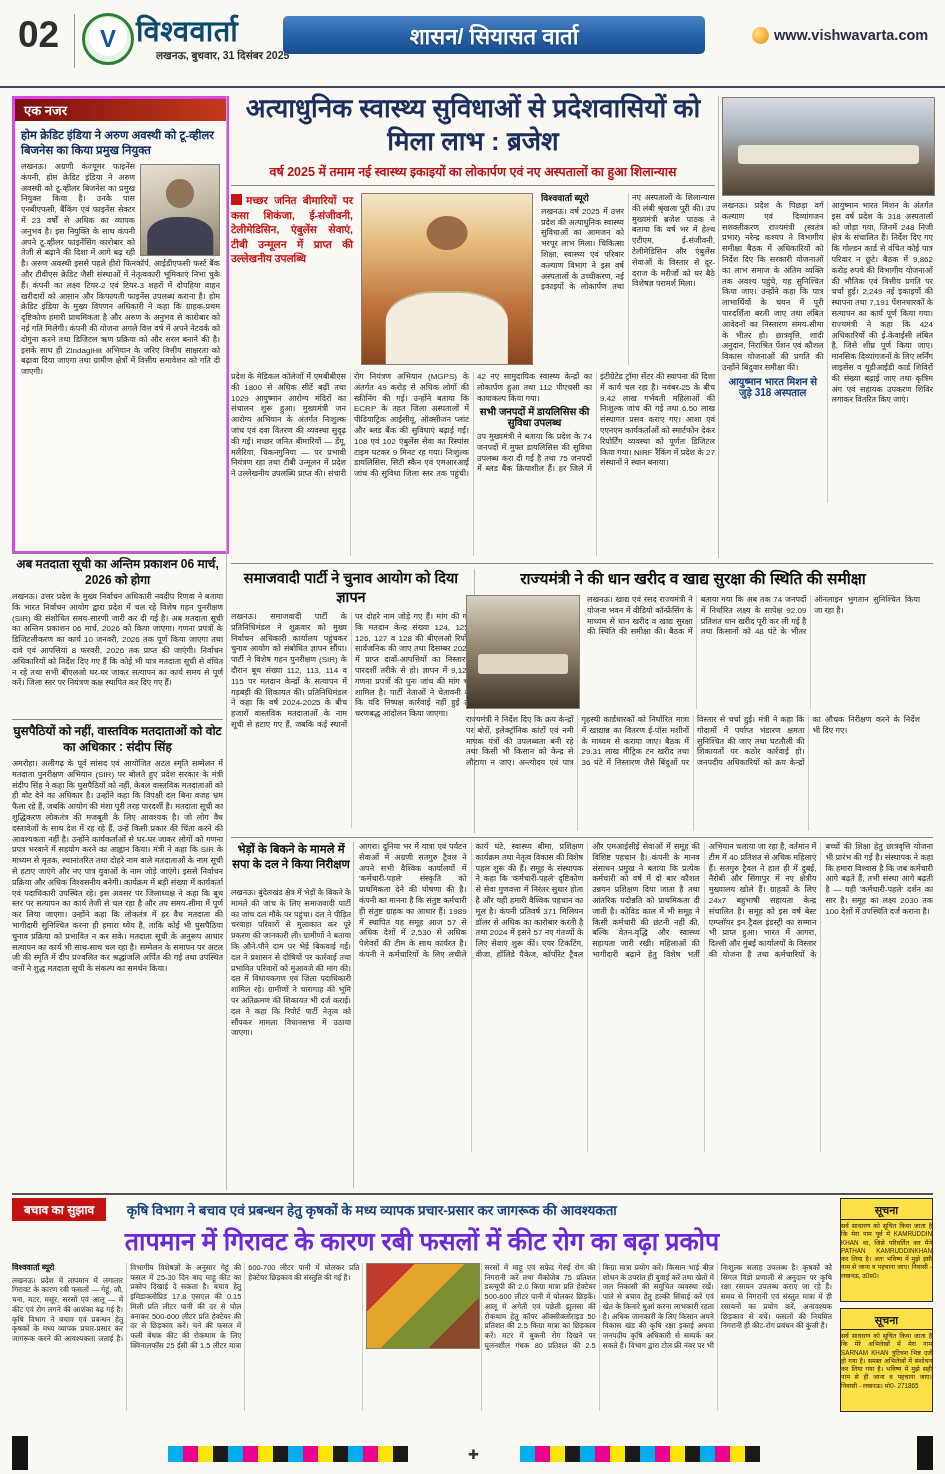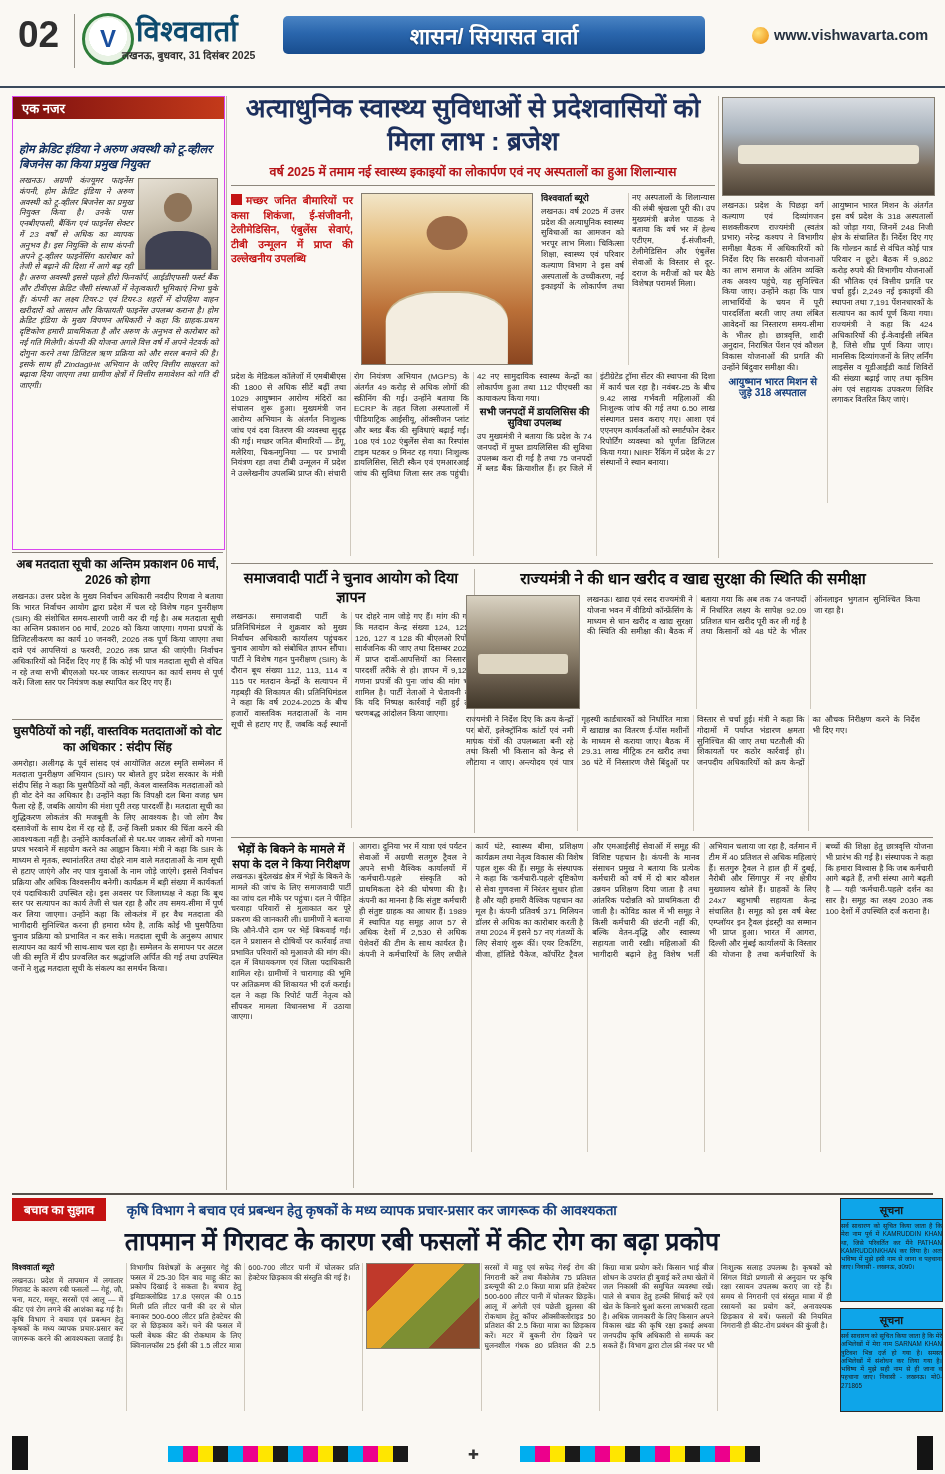--- a/index.html
+++ b/index.html
@@ -9,21 +9,21 @@
   .abs{position:absolute;}
 
   
   #pagenum{left:18px;top:14px;font-size:37px;font-weight:bold;color:#2e2e2e;}
   #hdr-vline{left:74px;top:14px;width:1px;height:54px;background:#9a958c;}
   #logo{left:82px;top:13px;width:46px;height:46px;border-radius:50%;
         background:radial-gradient(circle at 50% 45%, #ffffff 0 55%, #e8f2e4 56% 100%);
         border:3px solid #2f7d3a;display:flex;align-items:center;justify-content:center;
         font-size:24px;font-weight:bold;color:#1a4f9e;}
   #masthead{left:136px;top:10px;font-size:29px;font-weight:bold;color:#0c4a6e;letter-spacing:.5px;}
-  #dateline{left:122px;top:48px;font-size:10.5px;font-weight:bold;color:#30302f;}
+  #dateline{left:156px;top:48px;font-size:10.5px;font-weight:bold;color:#30302f;}
   #secbar{left:283px;top:16px;width:422px;height:38px;border-radius:5px;
           background:linear-gradient(180deg,#4a84c4 0%,#2a66ad 45%,#184d8e 100%);
           display:flex;align-items:center;justify-content:center;
           color:#ffffff;font-size:22px;font-weight:bold;text-shadow:0 1px 2px rgba(0,0,0,.4);}
   #webicon{left:752px;top:27px;width:17px;height:17px;border-radius:50%;
            background:radial-gradient(circle at 35% 35%, #ffe27a 0 35%, #f2aااf 0);
            background:radial-gradient(circle at 35% 35%, #ffe27a 0%, #f2a42b 70%, #c97a12 100%);}
   #weblink{left:774px;top:27px;font-size:14.5px;font-weight:bold;color:#24303f;}
   #hdr-rule{left:0;top:86px;width:945px;height:2px;background:#3a4a5c;}
 
@@ -53,24 +53,24 @@
   .photo.meeting{background:linear-gradient(180deg,#d8dce1 0%,#a9b3bd 35%,#7a6c5c 72%,#4f4437 100%);}
   .photo.meeting::before{content:"";position:absolute;left:7%;top:48%;width:86%;height:20%;
       background:#e9e3d2;border-radius:4px;}
   .photo.meeting2{background:linear-gradient(180deg,#d9d2c2 0%,#9d917c 40%,#5f5344 80%,#403729 100%);}
   .photo.meeting2::before{content:"";position:absolute;left:10%;top:52%;width:80%;height:18%;
       background:#ded6c2;border-radius:3px;}
   .photo.spice{background:linear-gradient(135deg,#c0392b 0%,#c0392b 24%,#e4a62a 24%,#e4a62a 50%,
       #7d8f33 50%,#7d8f33 74%,#8a4a2a 74%,#8a4a2a 100%);}
 
   
-  #eknazar{left:12px;top:96px;width:211px;height:452px;border:1px solid #d946ef;background:#fbf9f3;}
+  #eknazar{left:12px;top:96px;width:211px;height:452px;border:3px solid #d946ef;background:#fbf9f3;}
   #eknazar .band{height:22px;background:linear-gradient(90deg,#7c0f0f,#c43a1a);
       color:#fff;font-size:13px;font-weight:bold;display:flex;align-items:center;padding-left:9px;}
-  #eknazar .inner{padding:21px 6px;font-style:italic;}
+  #eknazar .inner{padding:5px 6px;}
   #eknazar h3{margin:2px 0 4px 0;font-size:11.5px;line-height:15px;color:#0f2d5e;text-align:left;}
   #eknazar .photo{float:right;width:78px;height:90px;margin:2px 0 3px 5px;}
 
   
   #voterlist{left:12px;top:557px;width:211px;}
   #infil{left:12px;top:724px;width:211px;}
   .lh3{font-size:12px;line-height:15.5px;font-weight:bold;text-align:center;color:#101010;margin:0 0 4px 0;}
 
   
   #mainart{left:231px;top:92px;width:484px;}
@@ -92,35 +92,35 @@
   
   #spmemo{left:231px;top:569px;width:240px;}
   #spmemo h2{margin:0 0 5px 0;font-size:14.5px;line-height:19px;font-weight:bold;text-align:center;color:#0e0e0e;}
   #rice{left:466px;top:569px;width:454px;}
   #rice h2{margin:0;font-size:15.5px;line-height:20px;font-weight:bold;text-align:center;color:#0e0e0e;}
   #rice .row{display:flex;margin-top:6px;height:114px;}
   #rice .photo{width:112px;height:112px;flex:none;margin-right:7px;}
 
   
   #sheep{left:231px;top:842px;width:120px;}
-  #sheep h3{margin:0 0 0 0;font-size:11.5px;line-height:15px;font-weight:bold;text-align:center;color:#0e0e0e;}
+  #sheep h3{margin:0 0 16px 0;font-size:11.5px;line-height:15px;font-weight:bold;text-align:center;color:#0e0e0e;}
   #satguru{left:359px;top:842px;width:574px;}
   #satguru h2{margin:0 0 6px 0;font-size:17px;line-height:22px;font-weight:bold;text-align:center;color:#0e0e0e;}
 
   
   #bottom{left:12px;top:1198px;width:820px;}
   .tag{display:inline-block;background:#c41212;color:#fff;font-size:12px;font-weight:bold;
        padding:3px 12px;vertical-align:middle;}
   .kicker{display:inline-block;margin-left:16px;font-size:13.5px;font-weight:bold;color:#17407e;vertical-align:middle;}
-  #bottom h1{margin:4px 0 0 0;font-size:25px;line-height:32px;font-weight:bold;text-align:center;color:#0f172a;}
+  #bottom h1{margin:4px 0 0 0;font-size:25px;line-height:32px;font-weight:bold;text-align:center;color:#6d28d9;}
   #bottom .bodytext{margin-top:6px;font-size:7.4px;line-height:9.7px;}
   .colphoto{width:100%;height:84px;margin:2px 0;}
 
   
-  .notice{left:840px;width:103px;height:104px;border:1.5px solid #2b2b2b;background:#0ea5e9;padding:3px 0;box-sizing:border-box;}
+  .notice{left:840px;width:93px;height:104px;border:1.5px solid #2b2b2b;background:#fde047;padding:3px 0;box-sizing:border-box;}
   .notice .ntitle{font-size:11px;font-weight:bold;text-align:center;border-bottom:1px solid #2b2b2b;padding-bottom:2px;margin-bottom:2px;}
   .notice .nbody{font-size:6.3px;line-height:8.3px;text-align:justify;}
 
   
   .regbar{top:1436px;width:16px;height:34px;background:#141414;}
   .cmyk-strip{top:1446px;display:flex;}
   .cmyk-sq{width:15px;height:16px;}
   #regcross{left:468px;top:1447px;font-size:13px;color:#333;}
 </style>
 </head>

